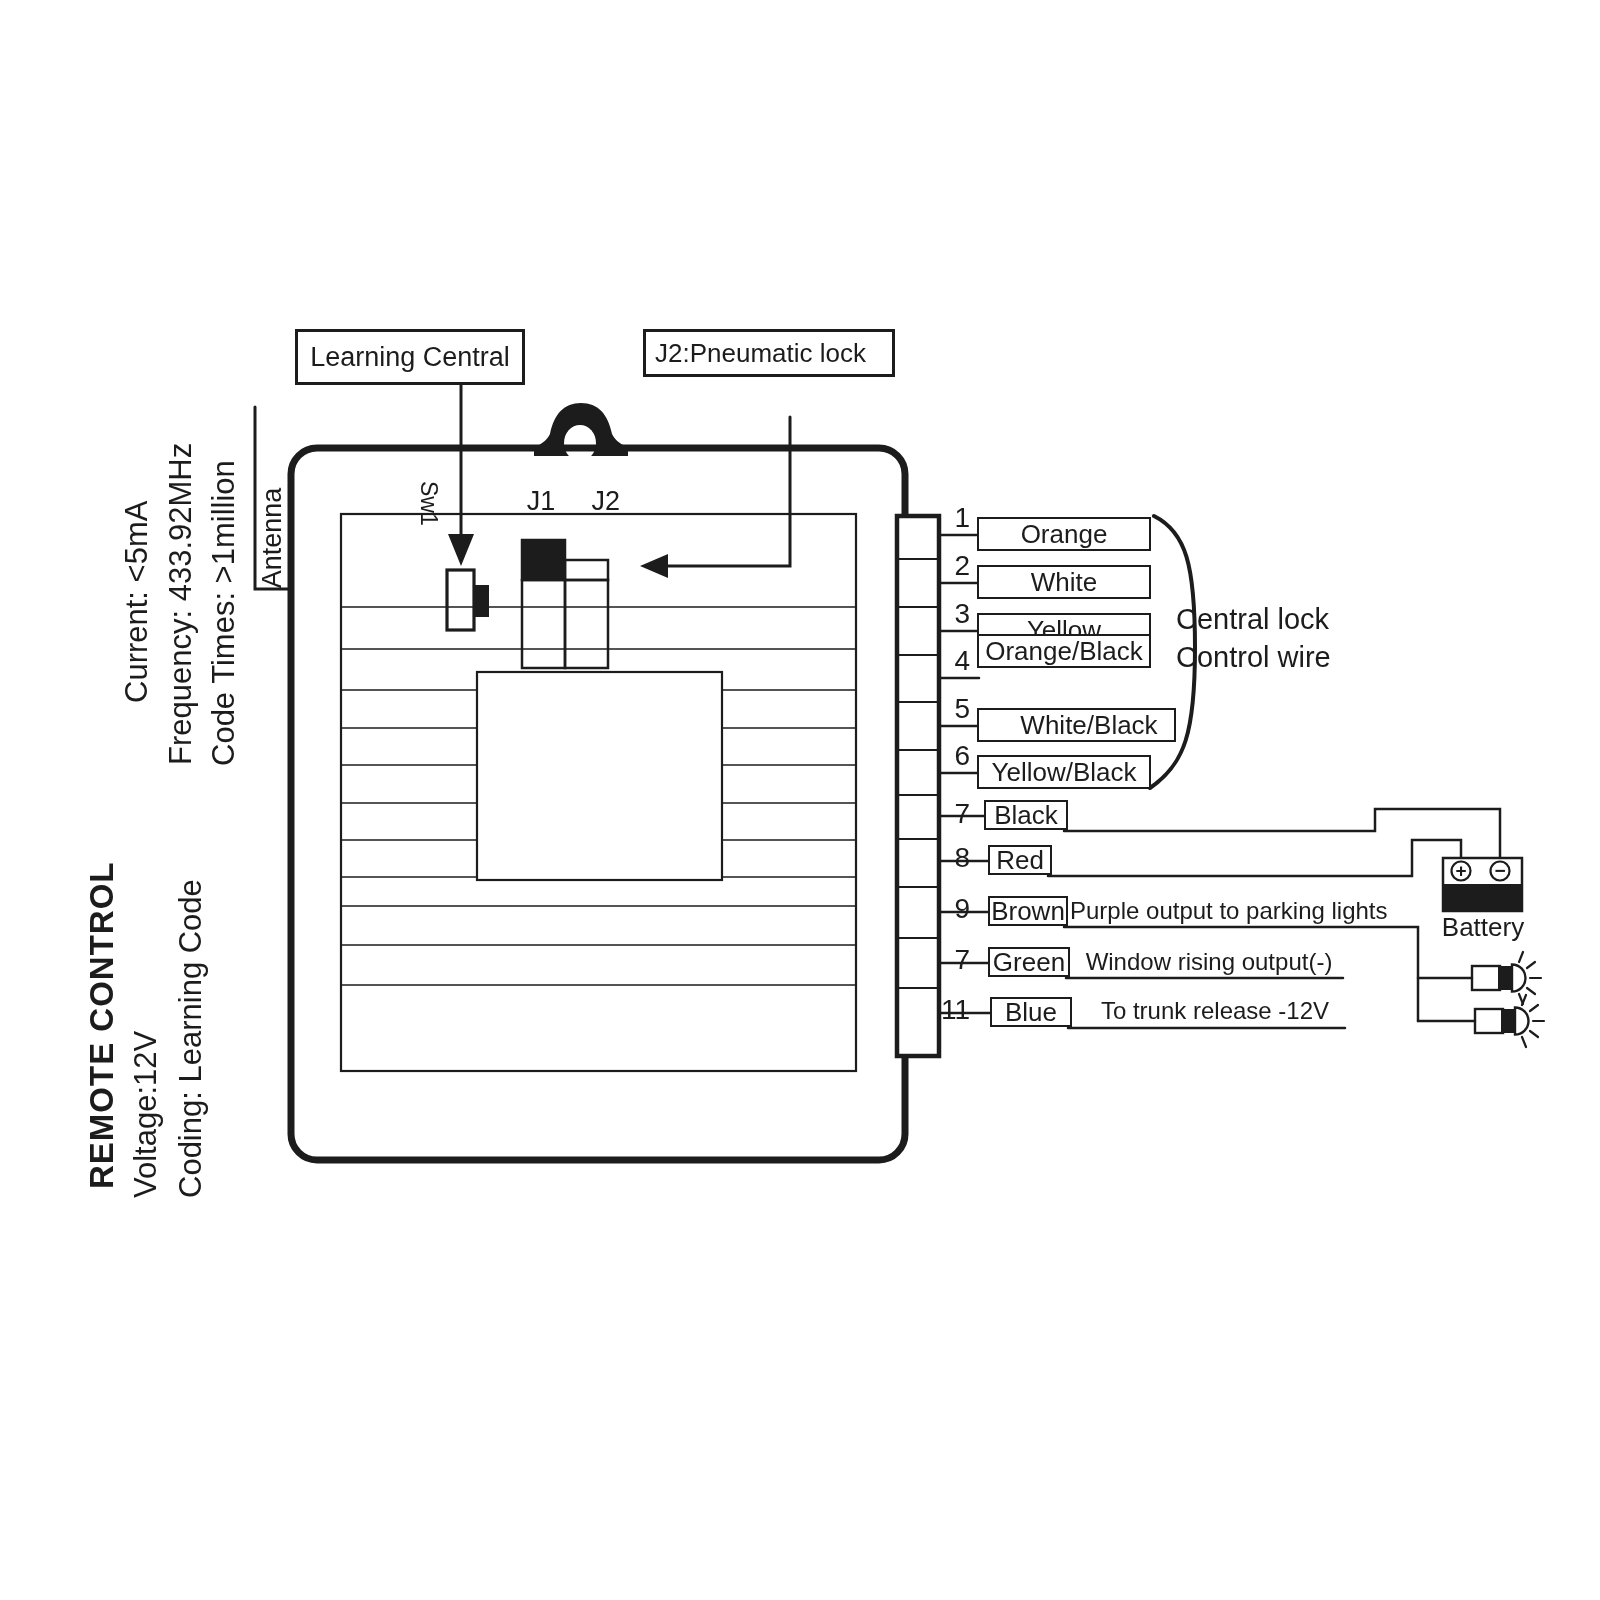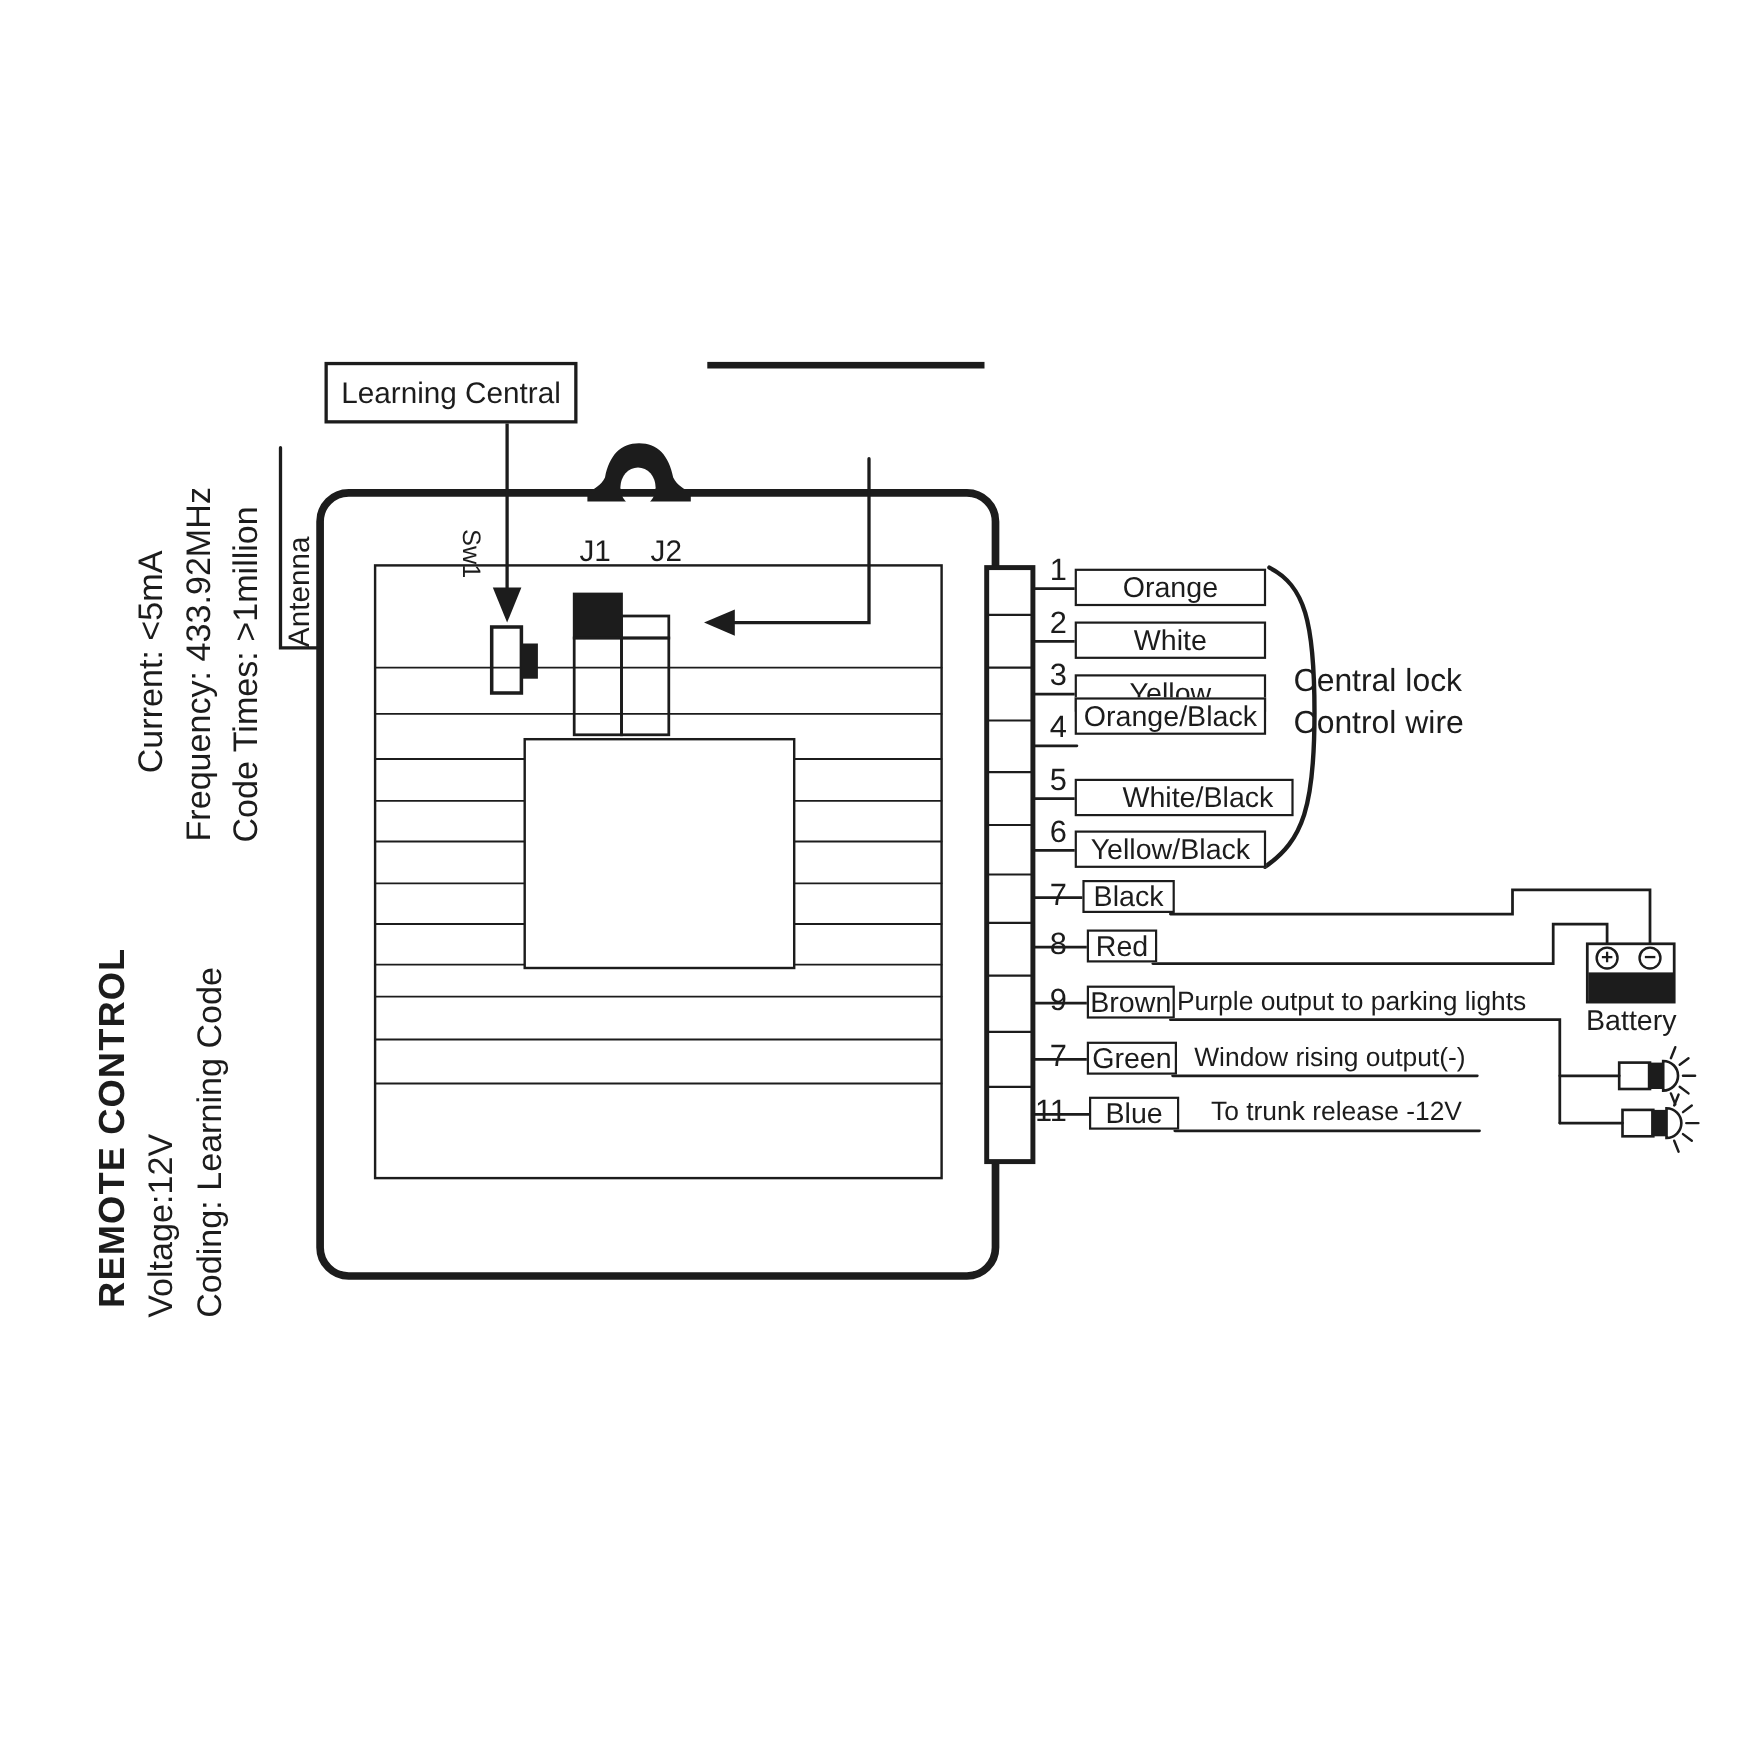--- a/index.html
+++ b/index.html
@@ -159,20 +159,21 @@
   <div class="t rot-ccw" style="left:172px;top:523px;width:200px;height:30px;line-height:30px;font-size:27px;text-align:center;">Antenna</div>
 
   <div class="t rot-cw" style="left:398px;top:500px;width:62px;height:24px;line-height:24px;font-size:23px;text-align:left;">Sw1</div>
 
   <div class="t" style="left:516px;top:486px;width:50px;font-size:27px;text-align:center;">J1</div>
   <div class="t" style="left:570px;top:486px;width:50px;font-size:27px;text-align:right;">J2</div>
 
   <div class="callout-box" style="left:295px;top:329px;width:224px;height:50px;line-height:50px;font-size:27px;">Learning Central</div>
 
   <div class="callout-box" style="left:643px;top:329px;width:246px;">
+    <div class="jrow">J2:Pneumatic lock</div>
   </div>
 
   <div class="wnum" style="left:930px;top:503px;width:40px;">1</div>
   <div class="wnum" style="left:930px;top:551px;width:40px;">2</div>
   <div class="wnum" style="left:930px;top:599px;width:40px;">3</div>
   <div class="wnum" style="left:930px;top:646px;width:40px;">4</div>
   <div class="wnum" style="left:930px;top:694px;width:40px;">5</div>
   <div class="wnum" style="left:930px;top:741px;width:40px;">6</div>
   <div class="wnum" style="left:908px;top:799px;width:62px;">7</div>
   <div class="wnum" style="left:908px;top:843px;width:62px;">8</div>

